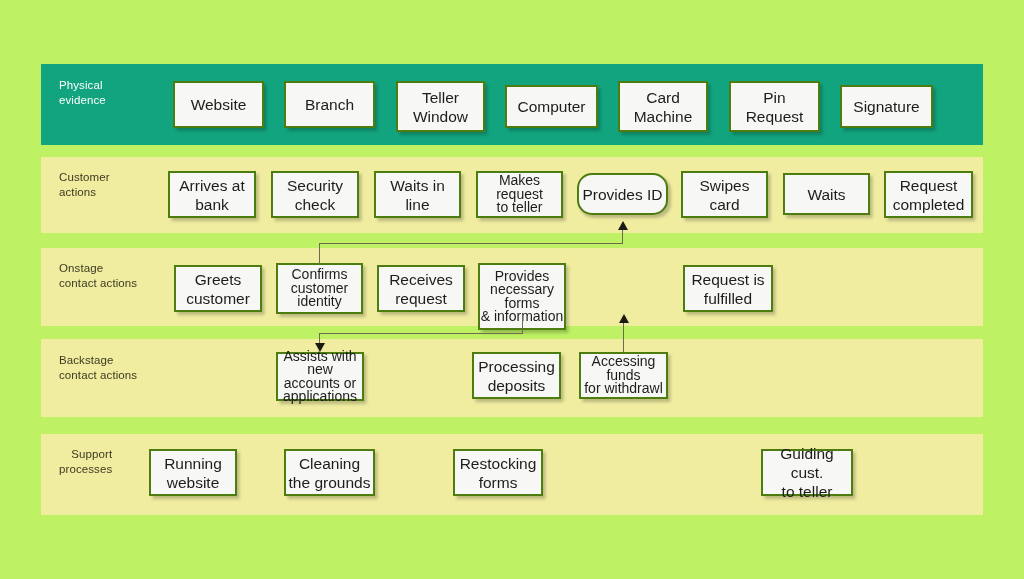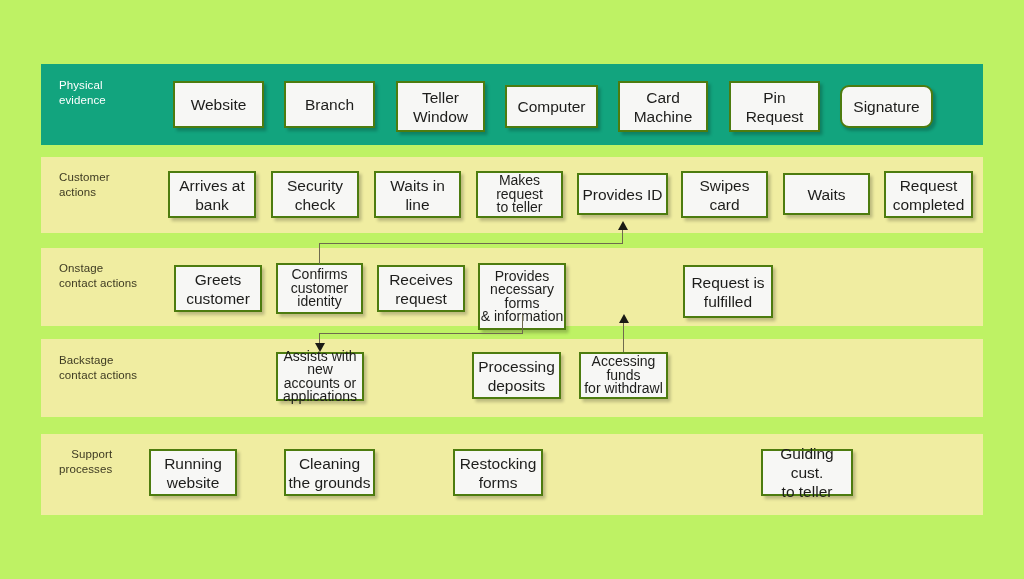--- a/index.html
+++ b/index.html
@@ -78,56 +78,56 @@
   </div>
   <div class="card lg" style="left:173px; top:81px; width:91px; height:47px;">Website</div>
   <div class="card lg" style="left:284px; top:81px; width:91px; height:47px;">Branch</div>
   <div class="card lg" style="left:396px; top:81px; width:89px; height:51px;">Teller
 Window</div>
   <div class="card lg" style="left:505px; top:85px; width:93px; height:43px;">Computer</div>
   <div class="card lg" style="left:618px; top:81px; width:90px; height:51px;">Card
 Machine</div>
   <div class="card lg" style="left:729px; top:81px; width:91px; height:51px;">Pin
 Request</div>
-  <div class="card lg" style="left:840px; top:85px; width:93px; height:43px;border-radius:9px;">Signature</div>
+  <div class="card lg" style="left:840px; top:85px; width:93px; height:43px;">Signature</div>
 
   <div class="band band-yellow" style="left:41px; top:157px; width:942px; height:76px; background:#f0eda1;">
     <div class="band-label" style="left:18px; top:13px;">Customer
 actions</div>
   </div>
   <div class="card lg" style="left:168px; top:171px; width:88px; height:47px;">Arrives at
 bank</div>
   <div class="card lg" style="left:271px; top:171px; width:88px; height:47px;">Security
 check</div>
   <div class="card lg" style="left:374px; top:171px; width:87px; height:47px;">Waits in
 line</div>
   <div class="card sm" style="left:476px; top:171px; width:87px; height:47px;">Makes request
 to teller</div>
-  <div class="card lg" style="left:577px; top:173px; width:91px; height:42px;">Provides ID</div>
+  <div class="card lg" style="left:577px; top:173px; width:91px; height:42px;border-radius:15px;">Provides ID</div>
   <div class="card lg" style="left:681px; top:171px; width:87px; height:47px;">Swipes
 card</div>
   <div class="card lg" style="left:783px; top:173px; width:87px; height:42px;">Waits</div>
   <div class="card lg" style="left:884px; top:171px; width:89px; height:47px;">Request
 completed</div>
 
   <div class="band band-yellow" style="left:41px; top:248px; width:942px; height:78px; background:#f0eda1;">
     <div class="band-label" style="left:18px; top:13px;">Onstage
 contact actions</div>
   </div>
   <div class="card lg" style="left:174px; top:265px; width:88px; height:47px;">Greets
 customer</div>
   <div class="card sm" style="left:276px; top:263px; width:87px; height:51px;">Confirms
 customer
 identity</div>
   <div class="card lg" style="left:377px; top:265px; width:88px; height:47px;">Receives
 request</div>
   <div class="card sm" style="left:478px; top:263px; width:88px; height:67px;">Provides
 necessary forms
 &amp; information</div>
-  <div class="card lg" style="left:683px; top:265px; width:90px; height:53px;">Request is
+  <div class="card lg" style="left:683px; top:265px; width:90px; height:47px;">Request is
 fulfilled</div>
 
   <div class="band band-yellow" style="left:41px; top:339px; width:942px; height:78px; background:#f0eda1;">
     <div class="band-label" style="left:18px; top:14px;">Backstage
 contact actions</div>
   </div>
   <div class="card sm" style="left:276px; top:352px; width:88px; height:49px;">Assists with new
 accounts or
 applications</div>
   <div class="card lg" style="left:472px; top:352px; width:89px; height:47px;">Processing

